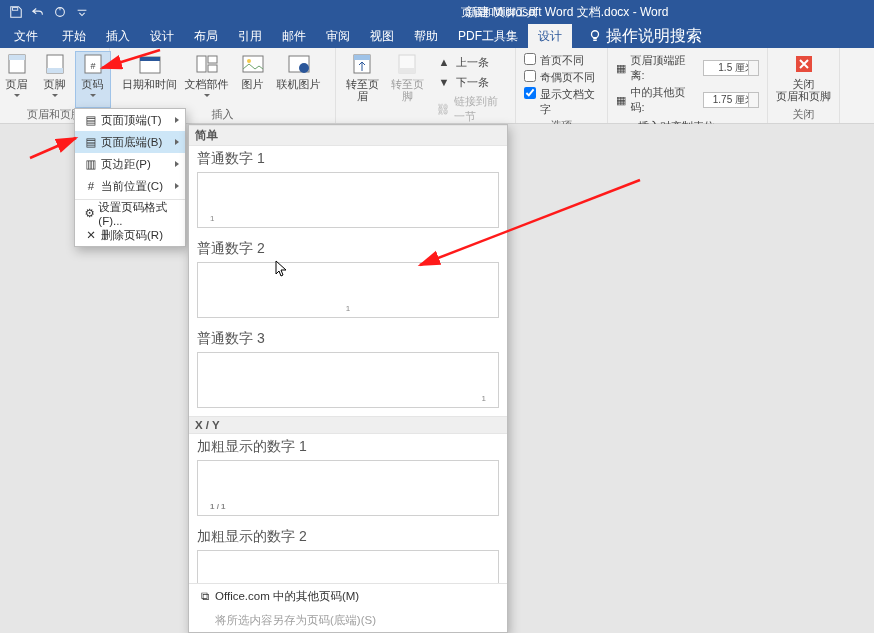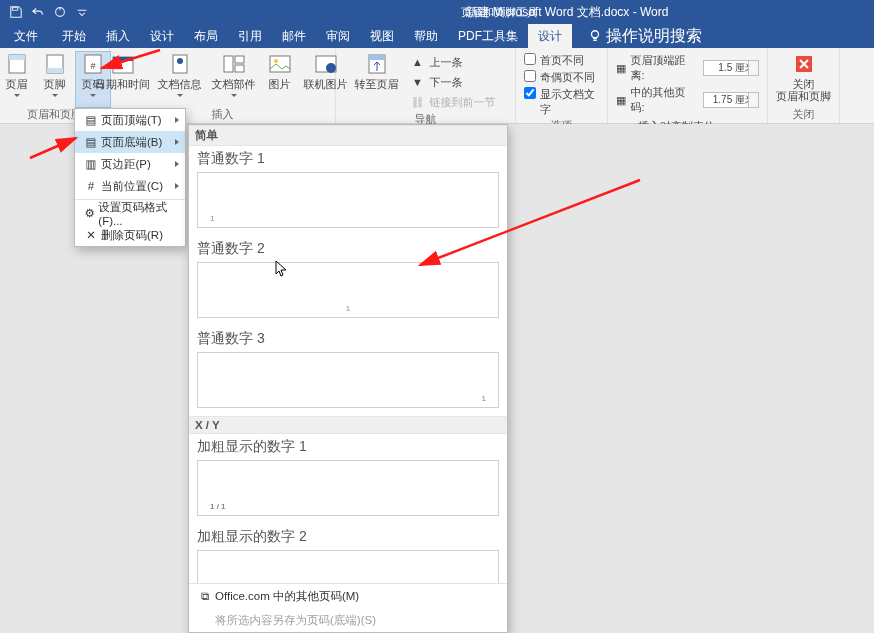--- a/index.html
+++ b/index.html
@@ -164,29 +164,20 @@
           <div class="ico">
             <svg width="22" height="20">
               <rect x="1" y="3" width="20" height="16" fill="#fff" stroke="#7a7a7a"></rect>
               <rect x="1" y="3" width="20" height="4" fill="#2b579a"></rect>
             </svg>
           </div>
           <span>日期和时间</span>
         </div>
       <div class="bigbtn dd" style="width:50px;">
           <div class="ico">
-            <svg width="20" height="22">
-              <rect x="3" y="2" width="14" height="18" fill="#fff" stroke="#7a7a7a"></rect>
-              <circle cx="10" cy="8" r="3" fill="#2b579a"></circle>
-            </svg>
-          </div>
-          <span>文档信息</span>
-        </div>
-      <div class="bigbtn dd" style="width:50px;">
-          <div class="ico">
             <svg width="22" height="20">
               <rect x="1" y="2" width="9" height="16" fill="#fff" stroke="#7a7a7a"></rect>
               <rect x="12" y="2" width="9" height="7" fill="#fff" stroke="#7a7a7a"></rect>
               <rect x="12" y="11" width="9" height="7" fill="#fff" stroke="#7a7a7a"></rect>
             </svg>
           </div>
           <span>文档部件</span>
         </div>
       <div class="bigbtn">
           <div class="ico">
@@ -215,20 +206,29 @@
     <div class="group-body">
       <div class="bigbtn" style="width:50px;">
           <div class="ico">
             <svg width="20" height="22">
               <rect x="2" y="2" width="16" height="18" fill="#fff" stroke="#7a7a7a"></rect>
               <rect x="2" y="2" width="16" height="5" fill="#9fc3e8"></rect>
               <path d="M10 18v-8M7 12l3-3 3 3" fill="none" stroke="#2b579a"></path>
             </svg>
           </div>
           <span>转至页眉</span>
+        </div>
+      <div class="bigbtn" style="width:50px;opacity:.5;">
+          <div class="ico">
+            <svg width="20" height="22">
+              <rect x="2" y="2" width="16" height="18" fill="#fff" stroke="#bcbcbc"></rect>
+              <rect x="2" y="15" width="16" height="5" fill="#ddd"></rect>
+            </svg>
+          </div>
+          <span>转至页脚</span>
         </div>
       <div class="col">
         <div class="smallbtn">
             <span class="ico">▲</span>
             <span>上一条</span>
           </div>
         <div class="smallbtn">
             <span class="ico">▼</span>
             <span>下一条</span>
           </div>

